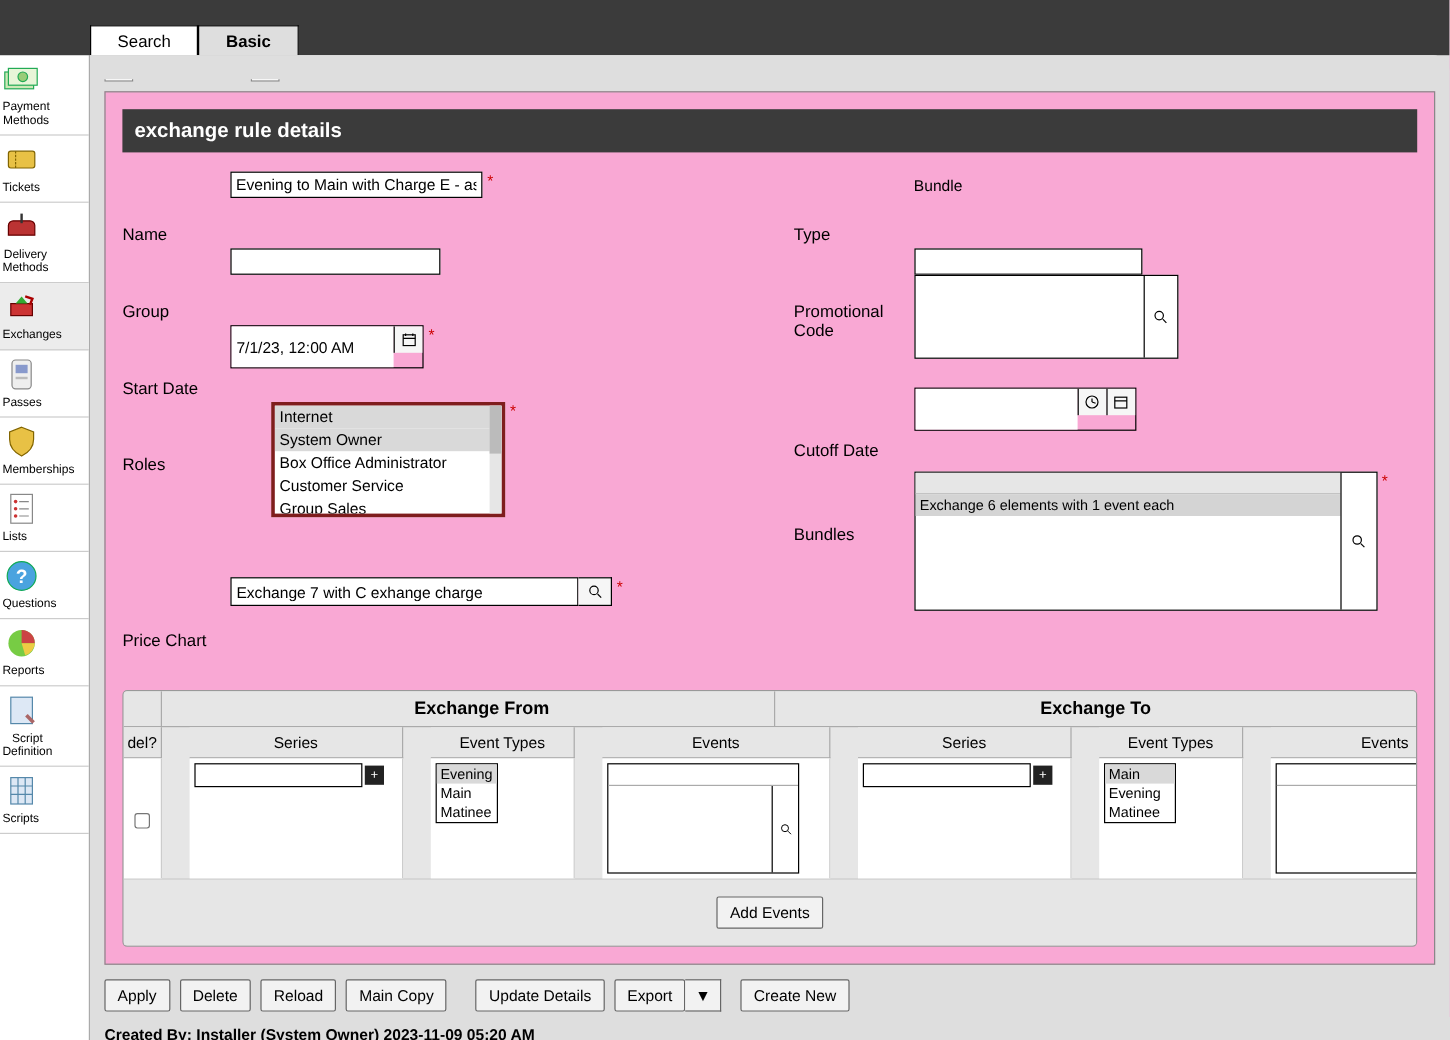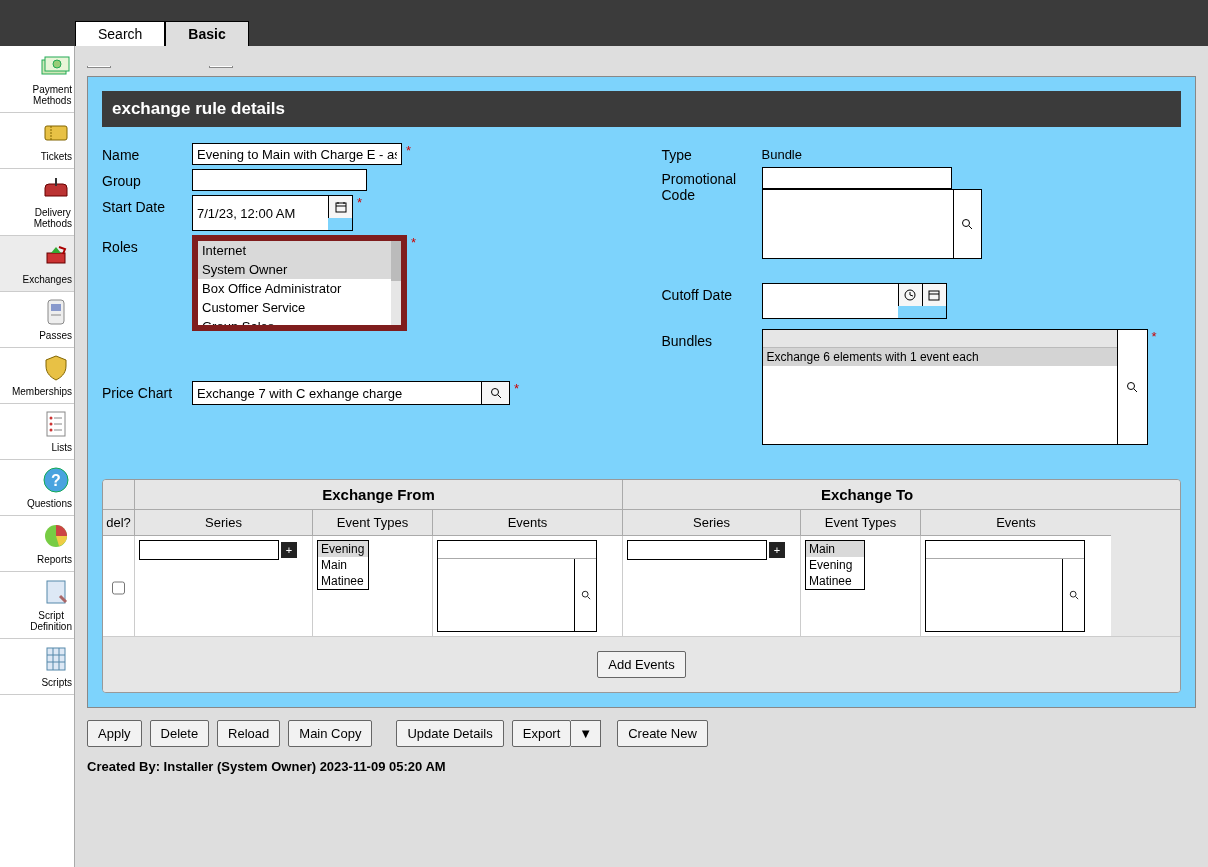--- a/index.html
+++ b/index.html
@@ -3,62 +3,62 @@
 <meta charset="utf-8">
 <style>
 * { box-sizing: border-box; margin: 0; padding: 0; }
 body { font-family: Arial, Helvetica, sans-serif; font-size: 13px; background: #dedede; color: #000; }
 .top-bar { background: #3b3b3b; height: 46px; position: relative; }
 .tab-strip { position: absolute; bottom: 0; left: 75px; display: flex; }
 .tab { background: #fff; border: 1px solid #000; padding: 4px 22px; font-size: 14px; border-bottom: none; cursor: pointer; }
 .tab.active { background: #dedede; font-weight: bold; }
 .layout { display: flex; height: calc(867px - 46px); }
 .sidebar { width: 75px; background: #fff; border-right: 1px solid #aaa; }
-.side-item { border-bottom: 1px solid #ccc; padding: 6px 2px; text-align: center; cursor: pointer; font-size: 10px; display: flex; flex-direction: column; align-items: flex-end; gap: 4px; }
+.side-item { border-bottom: 1px solid #ccc; padding: 6px 2px; text-align: center; cursor: pointer; font-size: 10px; display: flex; flex-direction: column; align-items: flex-start; gap: 4px; }
 .side-item.sel { background: #ececec; }
 .side-icon { width: 32px; height: 28px; display: flex; align-items: center; justify-content: center; }
 .main { flex: 1; padding: 0 12px 12px 12px; overflow: hidden; background: #dedede; border-top-right-radius: 14px; position: relative; }
 .main::before { content:""; position:absolute; top:0; right:0; left:0; height:20px; background:#dedede; border-top-right-radius:14px; }
 .pager { display: flex; align-items: center; gap: 6px; padding: 4px 0; }
 .pager-btn { border: 1px solid #888; background: #fff; width: 24px; height: 18px; display: inline-flex; align-items: center; justify-content: center; cursor: pointer; }
 .pager-text { font-size: 14px; }
-.panel { border: 1px solid #888; background: #7dd3fc; padding: 14px; margin-top: 4px; }
+.panel { border: 1px solid #888; background: #f9a8d4; padding: 14px; margin-top: 4px; }
 .panel-header { background: #3b3b3b; color: #fff; font-weight: bold; font-size: 17px; padding: 8px 10px; margin-bottom: 16px; }
 .form-grid { display: grid; grid-template-columns: 1fr 1fr; gap: 0 40px; }
 .field-row { display: flex; align-items: flex-start; margin-bottom: 4px; }
-.field-label { width: 90px; padding-top: 4px; font-size: 14px; }
+.field-label { width: 90px; padding-top: 4px; font-size: 14px; margin-top: 40px; }
 .field-ctrl { flex: 1; display: flex; align-items: flex-start; gap: 2px; }
 .req { color: #c00; font-size: 13px; margin-left: 2px; }
 input.txt, .txt { border: 1px solid #000; padding: 3px 4px; font-size: 13px; height: 22px; background: #fff; }
 .txt.w210 { width: 210px; }
 .txt.w175 { width: 175px; }
 .date-wrap { display: flex; border: 1px solid #000; }
 .date-wrap input { border: none; height: 34px; padding: 3px 4px; width: 135px; font-size: 13px; outline: none; }
 .date-wrap .ico, .ico-btn { border-left: 1px solid #000; width: 24px; height: 22px; display: inline-flex; align-items: center; justify-content: center; cursor: pointer; background: #f6f6f6; }
-.listbox { border: 6px solid #7f1d1d; background: #fff; width: 215px; height: 96px; overflow: hidden; position: relative; }
+.listbox { border: 3px solid #7f1d1d; background: #fff; width: 195px; height: 96px; overflow: hidden; position: relative; margin-left: 34px; }
 .listbox .opt { padding: 2px 4px; font-size: 13px; }
 .listbox .opt.sel { background: #d9d9d9; }
 .listbox-scroll { position: absolute; right: 0; top: 0; bottom: 0; width: 10px; background: #e6e6e6; }
 .listbox-scroll::after { content:""; display:block; background:#bbb; width:10px; height:40px; }
 .search-combo { display: flex; }
 .search-combo input { border: 1px solid #000; height: 24px; padding: 3px 4px; font-size: 13px; width: 290px; }
 .search-combo .mag { border: 1px solid #000; border-left: none; width: 28px; display: inline-flex; align-items: center; justify-content: center; background: #f6f6f6; cursor: pointer; }
 .field-label.wide { width: 100px; }
 .promo-box { border: 1px solid #000; background: #fff; width: 190px; height: 22px; }
 .promo-area { display:flex; border:1px solid #000; background:#fff; }
 .promo-area .list { width: 190px; height: 68px; }
 .promo-area .magcol { width: 28px; border-left:1px solid #000; display:flex; align-items:center; justify-content:center; cursor:pointer; }
 .bundle-area { display:flex; border:1px solid #000; background:#fff; width: 386px; }
 .bundle-area .list { flex:1; }
 .bundle-area .list .hdr { background:#e6e6e6; border-bottom:1px solid #bbb; height:18px; }
 .bundle-area .list .row { background:#d4d4d4; padding:2px 4px; font-size:12px; }
 .bundle-area .list .body { height: 78px; }
 .bundle-area .magcol { width: 30px; border-left:1px solid #000; display:flex; align-items:center; justify-content:center; cursor:pointer; }
 .ex-table { margin-top: 30px; border: 1px solid #999; background: #e6e6e6; border-radius: 4px; overflow: hidden; }
-.ex-head, .ex-sub, .ex-row { display: grid; grid-template-columns: 32px 178px 120px 190px 178px 120px 190px; }
+.ex-head, .ex-sub, .ex-row { display: grid; grid-template-columns: 32px 178px 120px 190px 178px 120px 190px; gap: 23px; }
 .ex-head { grid-template-columns: 32px 488px 488px; background: #e6e6e6; border-bottom: 1px solid #aaa; }
 .ex-head > div { text-align: center; padding: 6px 0; font-weight: bold; border-right: 1px solid #aaa; font-size: 15px; }
 .ex-head > div:last-child { border-right: none; }
 .ex-sub > div { text-align: center; padding: 5px 0; border-right: 1px solid #aaa; border-bottom: 1px solid #aaa; background: #e6e6e6; font-size: 13px; }
 .ex-sub > div:last-child { border-right: none; }
 .ex-row > div { padding: 4px; border-right: 1px solid #ccc; background: #fff; min-height: 100px; }
 .ex-row > div:last-child { border-right: none; }
 .ex-row .chk { display:flex; justify-content:center; padding-top:8px; }
 .series-ctrl { display:flex; align-items:flex-start; gap:0; }
 .series-ctrl input { border:1px solid #000; height:20px; width: 140px; padding:2px 4px; }

